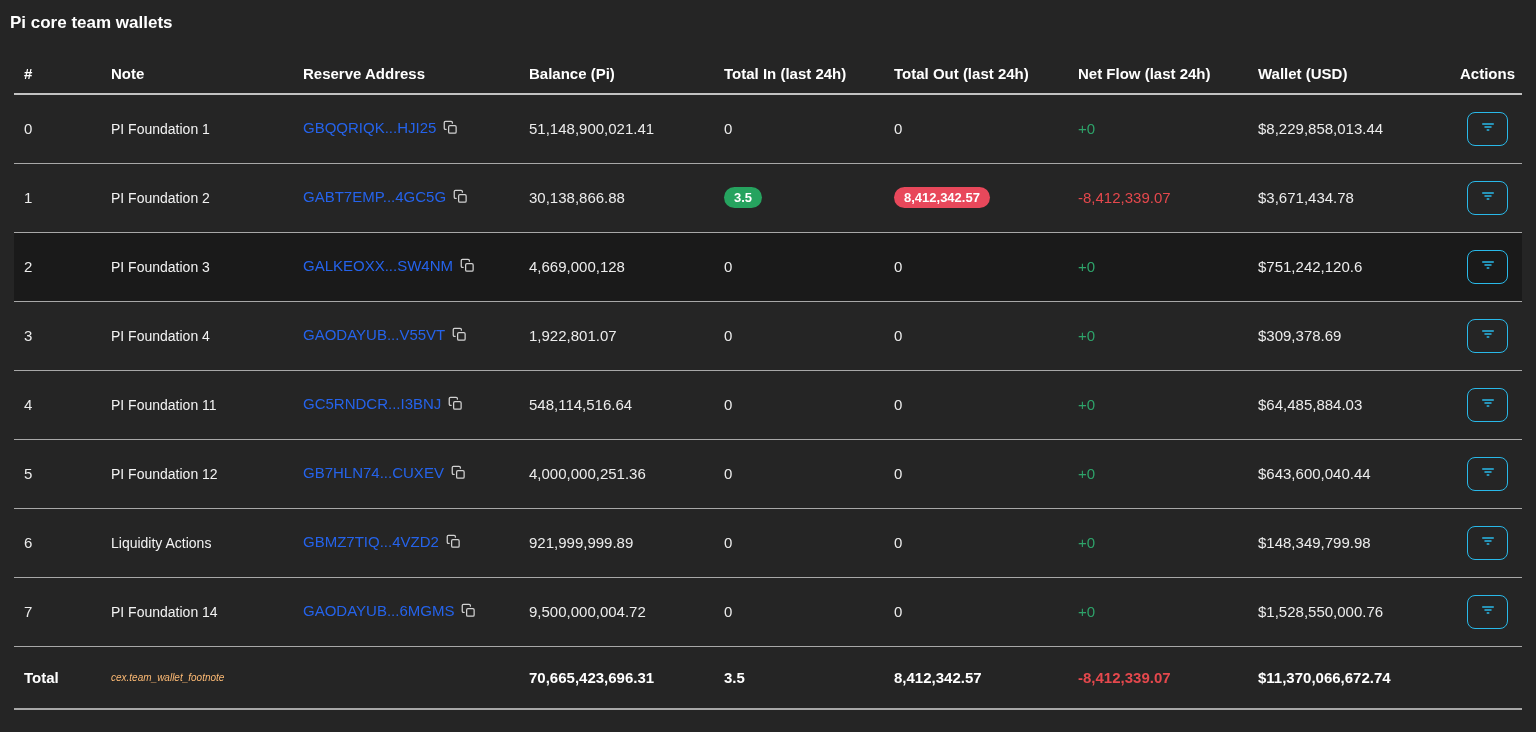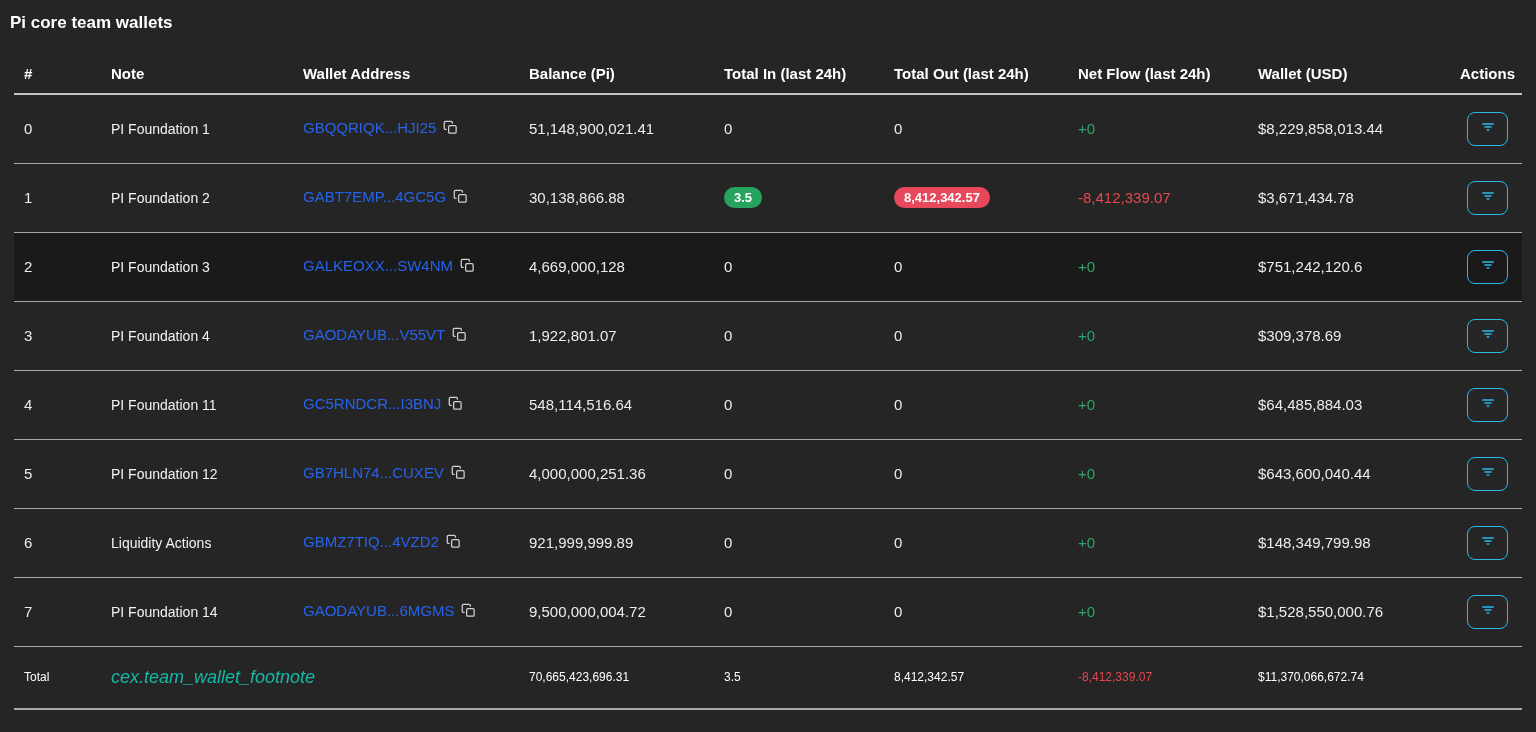--- a/index.html
+++ b/index.html
@@ -84,32 +84,32 @@
     background:transparent;
     border:1.5px solid var(--accent);
     border-radius:8px;
     display:flex;align-items:center;justify-content:center;
     cursor:pointer;
     padding:0;
   }
   tfoot td{
     height:63px;
     vertical-align:middle;
-    font-size:12px;
+    font-size:15px;
     padding:0 0 0 10px;
     border-bottom:2px solid var(--divider);
     color:var(--text-bright);
-    font-weight:400;
+    font-weight:700;
     white-space:nowrap;
   }
   tfoot td.footnote{
     font-style:italic;
     font-weight:400;
-    color:#14b8a6;
-    font-size:18px;
+    color:#fdba74;
+    font-size:10px;
   }
   tfoot td.flow-neg{color:var(--neg);}
 </style>
 </head>
 <body>
 
 <h1 class="page-title">Pi core team wallets</h1>
 
 <table class="wallets">
   <colgroup>
@@ -120,21 +120,21 @@
       <col style="width:170px">
       <col style="width:184px">
     <col style="width:180px">
       <col style="width:202px">
       <col style="width:72px">
   </colgroup>
   <thead>
     <tr id="header-row">
         <th>#</th>
         <th>Note</th>
-        <th>Wallet Address</th>
+        <th>Reserve Address</th>
         <th>Balance (Pi)</th>
         <th>Total In (last 24h)</th>
         <th>Total Out (last 24h)</th>
         <th>Net Flow (last 24h)</th>
         <th>Wallet (USD)</th>
         <th>Actions</th>
       </tr>
   </thead>
   <tbody id="rows-body">
       <tr>

